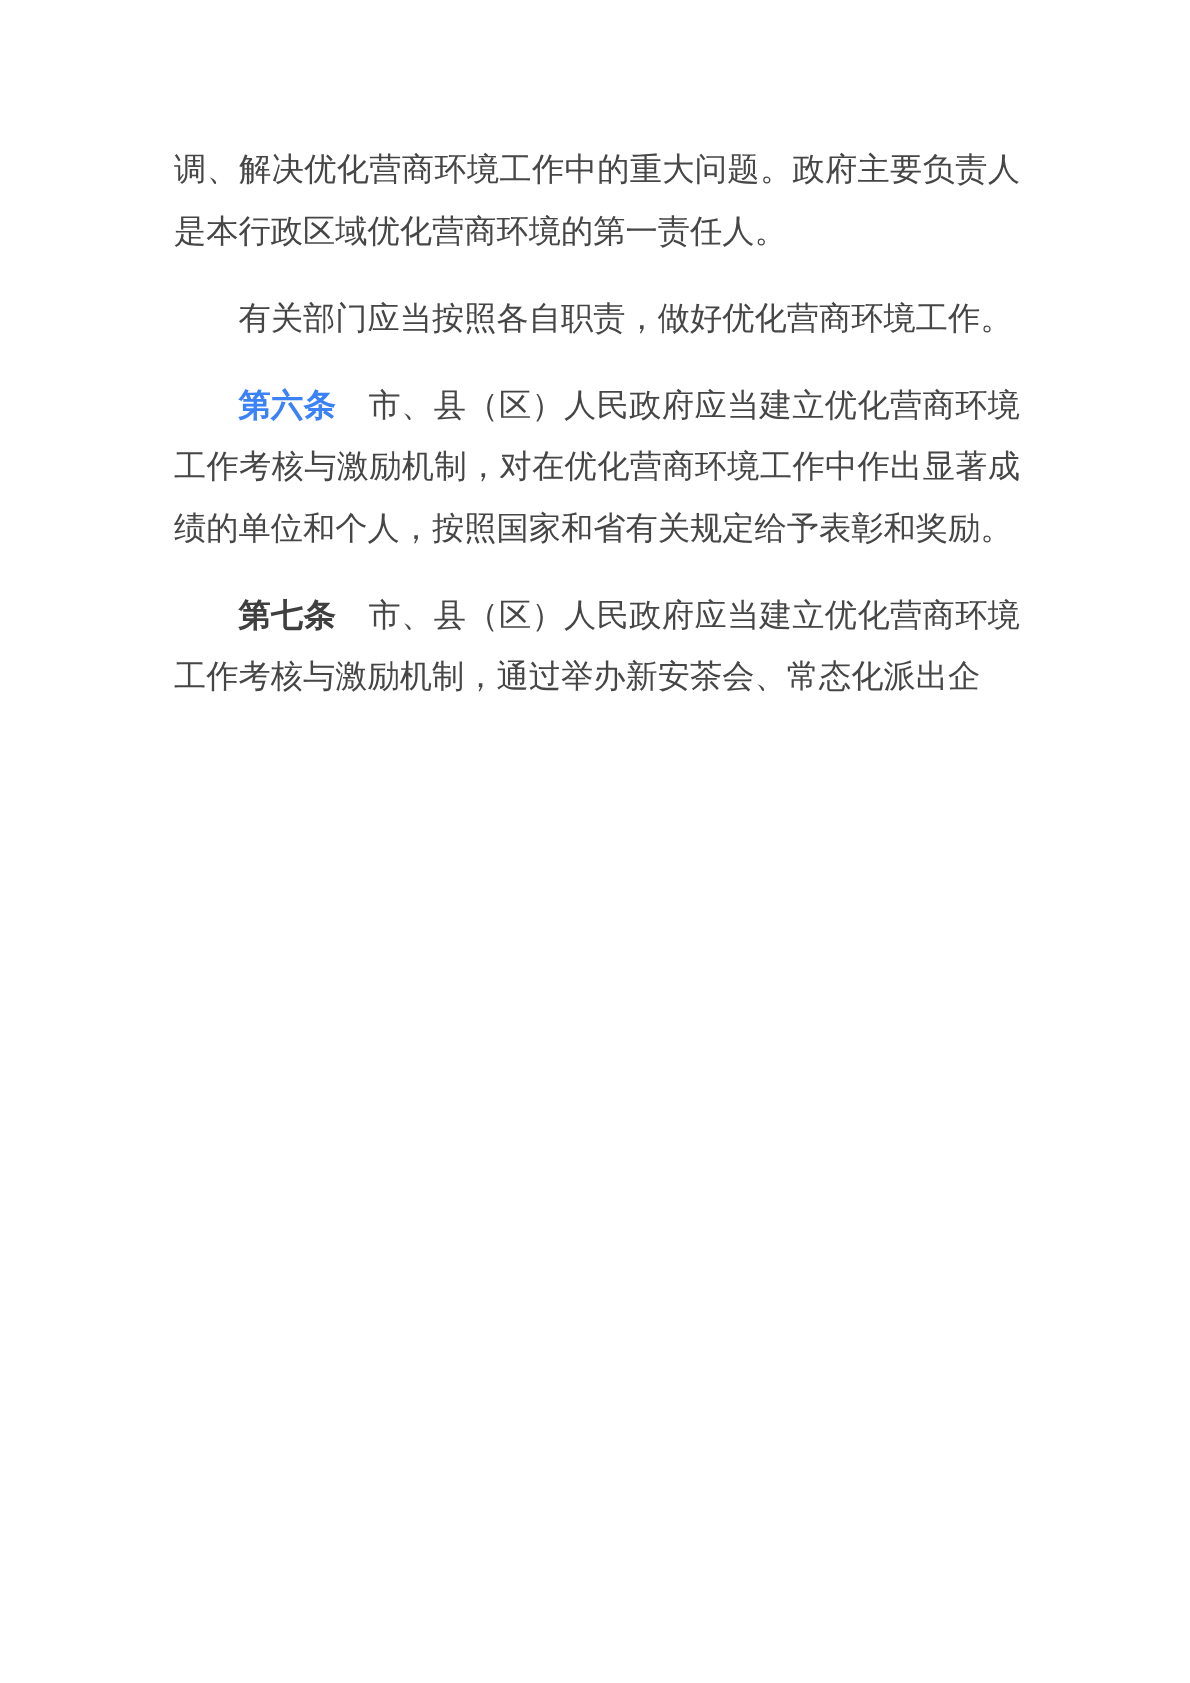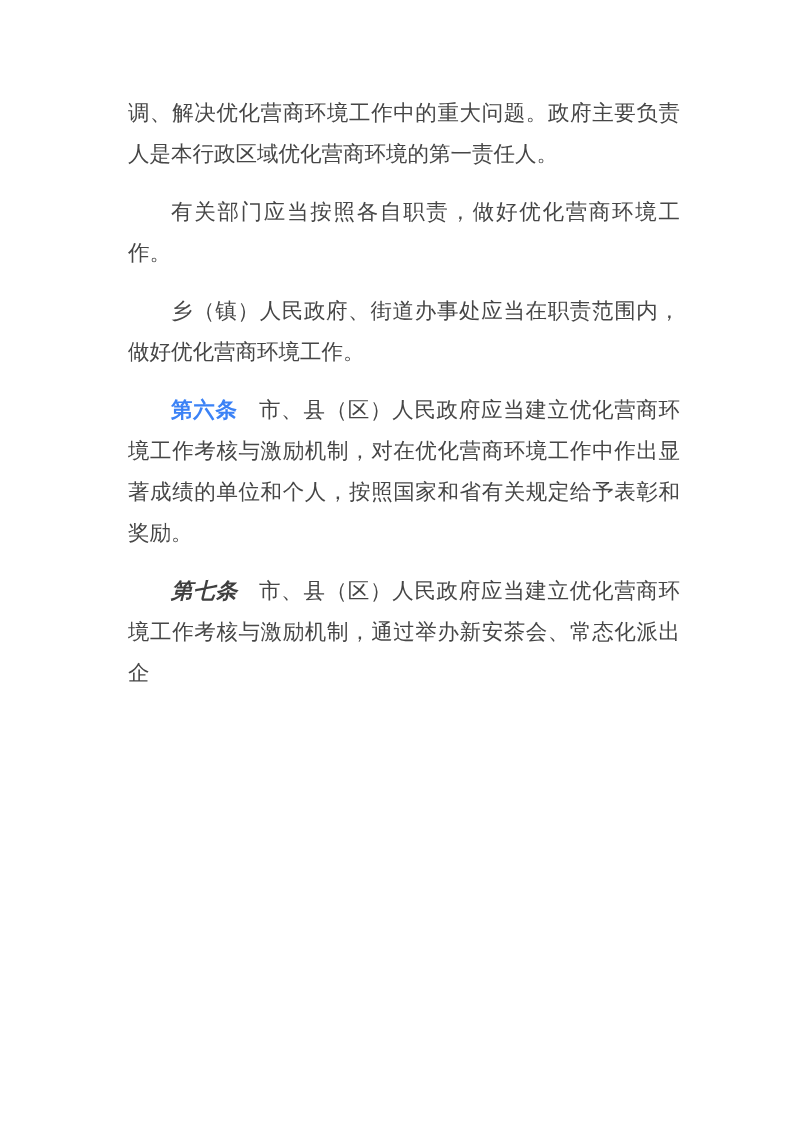--- a/index.html
+++ b/index.html
@@ -18,21 +18,21 @@
     box-sizing: border-box;
     padding: 93px 113px 0 112px;
     font-family: "Liberation Serif", "DejaVu Serif", serif;
     font-size: 21.5px;
     line-height: 41px;
     color: #464646;
     text-align: justify;
     letter-spacing: 0;
   }
   .para {
-    margin: 0 0 17px 16px;
+    margin: 0 0 17px 4px;
     word-break: normal;
   }
   .para.indent {
     text-indent: 2em;
   }
   .article-num {
     font-weight: 700;
     color: #3f3f3f;
     margin-right: 1em;
   }
@@ -43,20 +43,19 @@
 </head>
 <body>
 
 <div class="page" style="background: rgb(255, 255, 255);">
   <div class="content" id="doc-content" style="color: rgb(70, 70, 70);">
   <p class="para"><span class="para-text">调、解决优化营商环境工作中的重大问题。政府主要负责人是本行政区域优化营商环境的第一责任人。</span></p>
 
 
   <p class="para indent"><span class="para-text">有关部门应当按照各自职责，做好优化营商环境工作。</span></p>
 
-  <p class="para indent"><span class="para-text">乡（镇）人民政府、街道办事处应当在职责范围内，做好优化营商环境工作。</span></p>
 
 
   <p class="para indent"><b class="article-num" style="color: #3b82f6;">第六条</b><span class="para-text">市、县（区）人民政府应当建立优化营商环境工作考核与激励机制，对在优化营商环境工作中作出显著成绩的单位和个人，按照国家和省有关规定给予表彰和奖励。</span></p>
 
-  <p class="para indent"><b class="article-num" style="color: rgb(63, 63, 63); font-style: italic;">第七条</b><span class="para-text">市、县（区）人民政府应当建立优化营商环境工作考核与激励机制，通过举办新安茶会、常态化派出企</span></p>
+  <p class="para indent"><b class="article-num" style="color: rgb(63, 63, 63);">第七条</b><span class="para-text">市、县（区）人民政府应当建立优化营商环境工作考核与激励机制，通过举办新安茶会、常态化派出企</span></p>
 </div>
 </div>
 
 </body></html>

